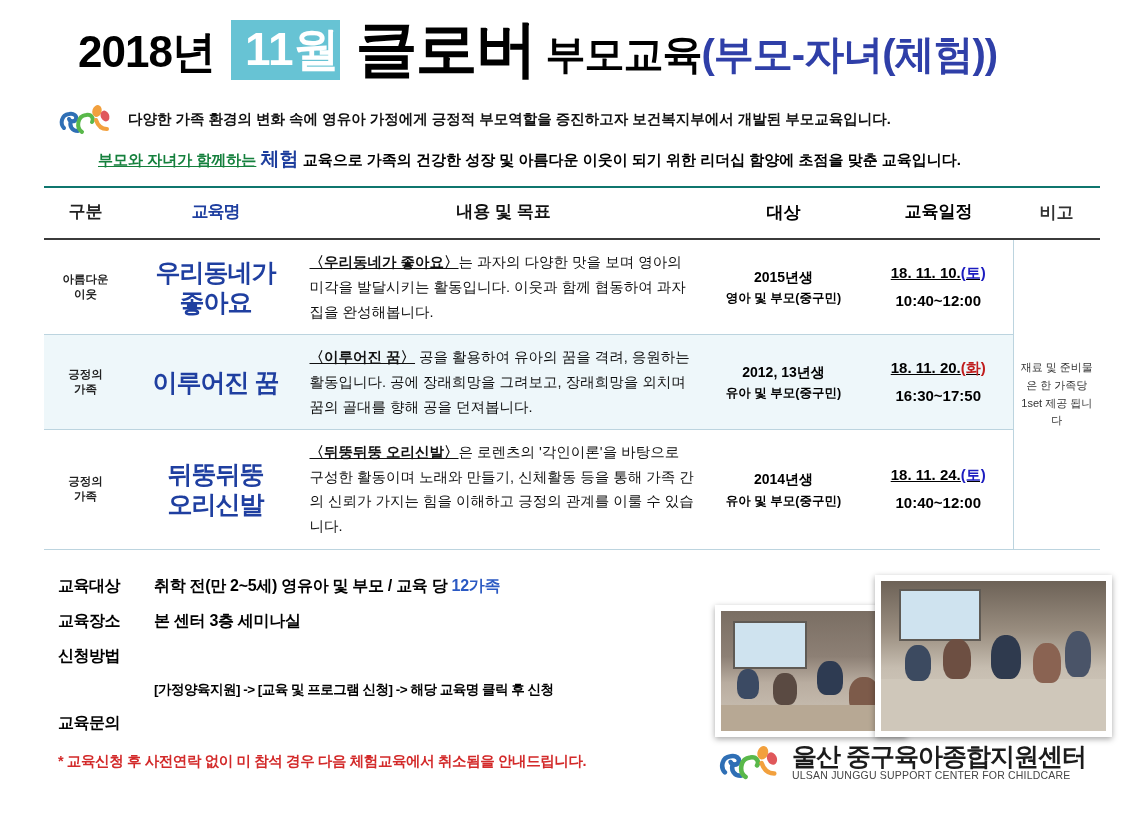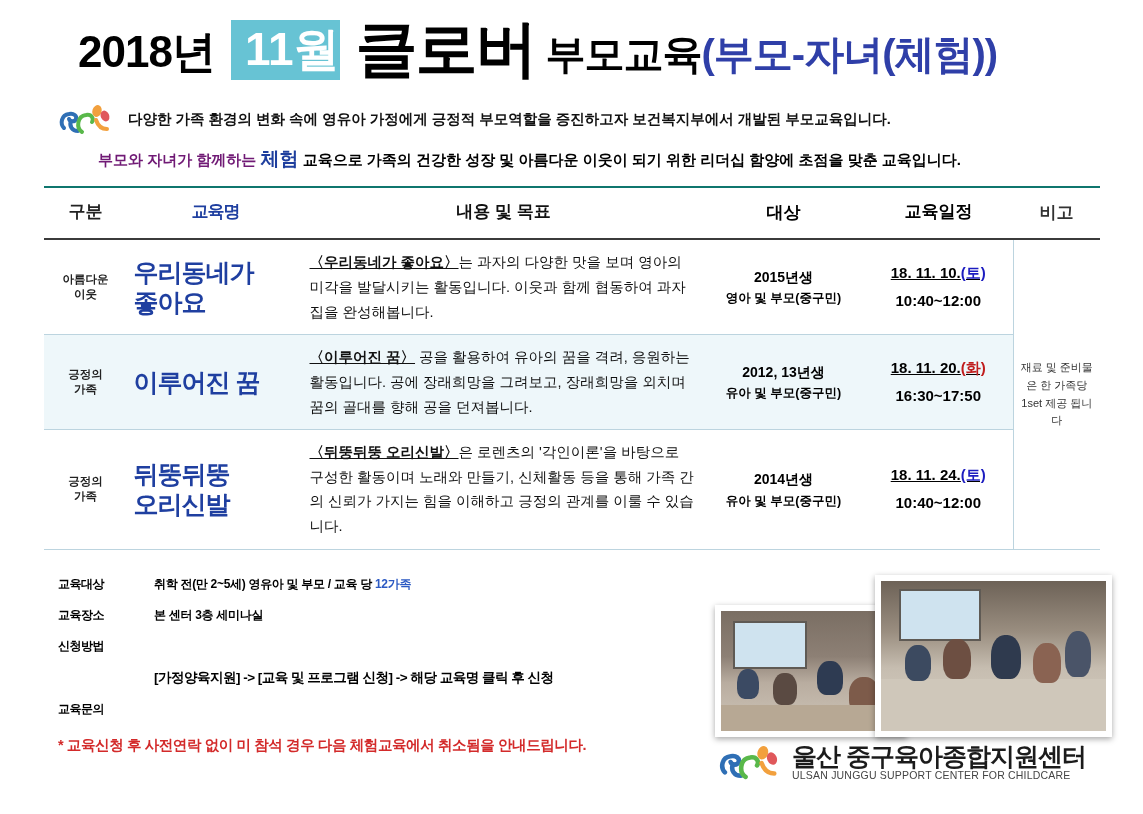--- a/index.html
+++ b/index.html
@@ -78,21 +78,22 @@
     font-size: 14.5px;
     font-weight: bold;
     color: #111;
   }
   .intro-line2 {
     padding: 10px 0 0 98px;
     font-size: 15px;
     font-weight: bold;
   }
   .intro-line2 .blue-u {
-    color: #701a75;
+    color: #15803d;
+    text-decoration: underline;
   }
   .intro-line2 .big {
     font-size: 19px;
     color: #1f3f9e;
   }
 
   
   table.schedule {
     width: 1040px;
     margin: 14px auto 0 auto;
@@ -119,21 +120,21 @@
   .c-cat {
     width: 84px;
     text-align: center;
     font-size: 11.5px;
     font-weight: bold;
     color: #222;
     line-height: 1.35;
   }
   .c-name {
     width: 176px;
-    text-align: left;
+    text-align: center;
     font-size: 25px;
     font-weight: bold;
     color: #1f3fa0;
     line-height: 1.2;
     letter-spacing: -1px;
   }
   .c-desc {
     width: 400px;
     font-size: 14.5px;
     line-height: 1.7;
@@ -180,21 +181,21 @@
 
   
   .info {
     margin: 26px 0 0 58px;
     width: 640px;
   }
   .info-row {
     display: flex;
     align-items: baseline;
     margin-bottom: 14px;
-    font-size: 12px;
+    font-size: 16px;
     font-weight: bold;
   }
   .info-label {
     width: 96px;
     flex: none;
     letter-spacing: -0.5px;
   }
   .info-value {
     letter-spacing: -0.3px;
   }

